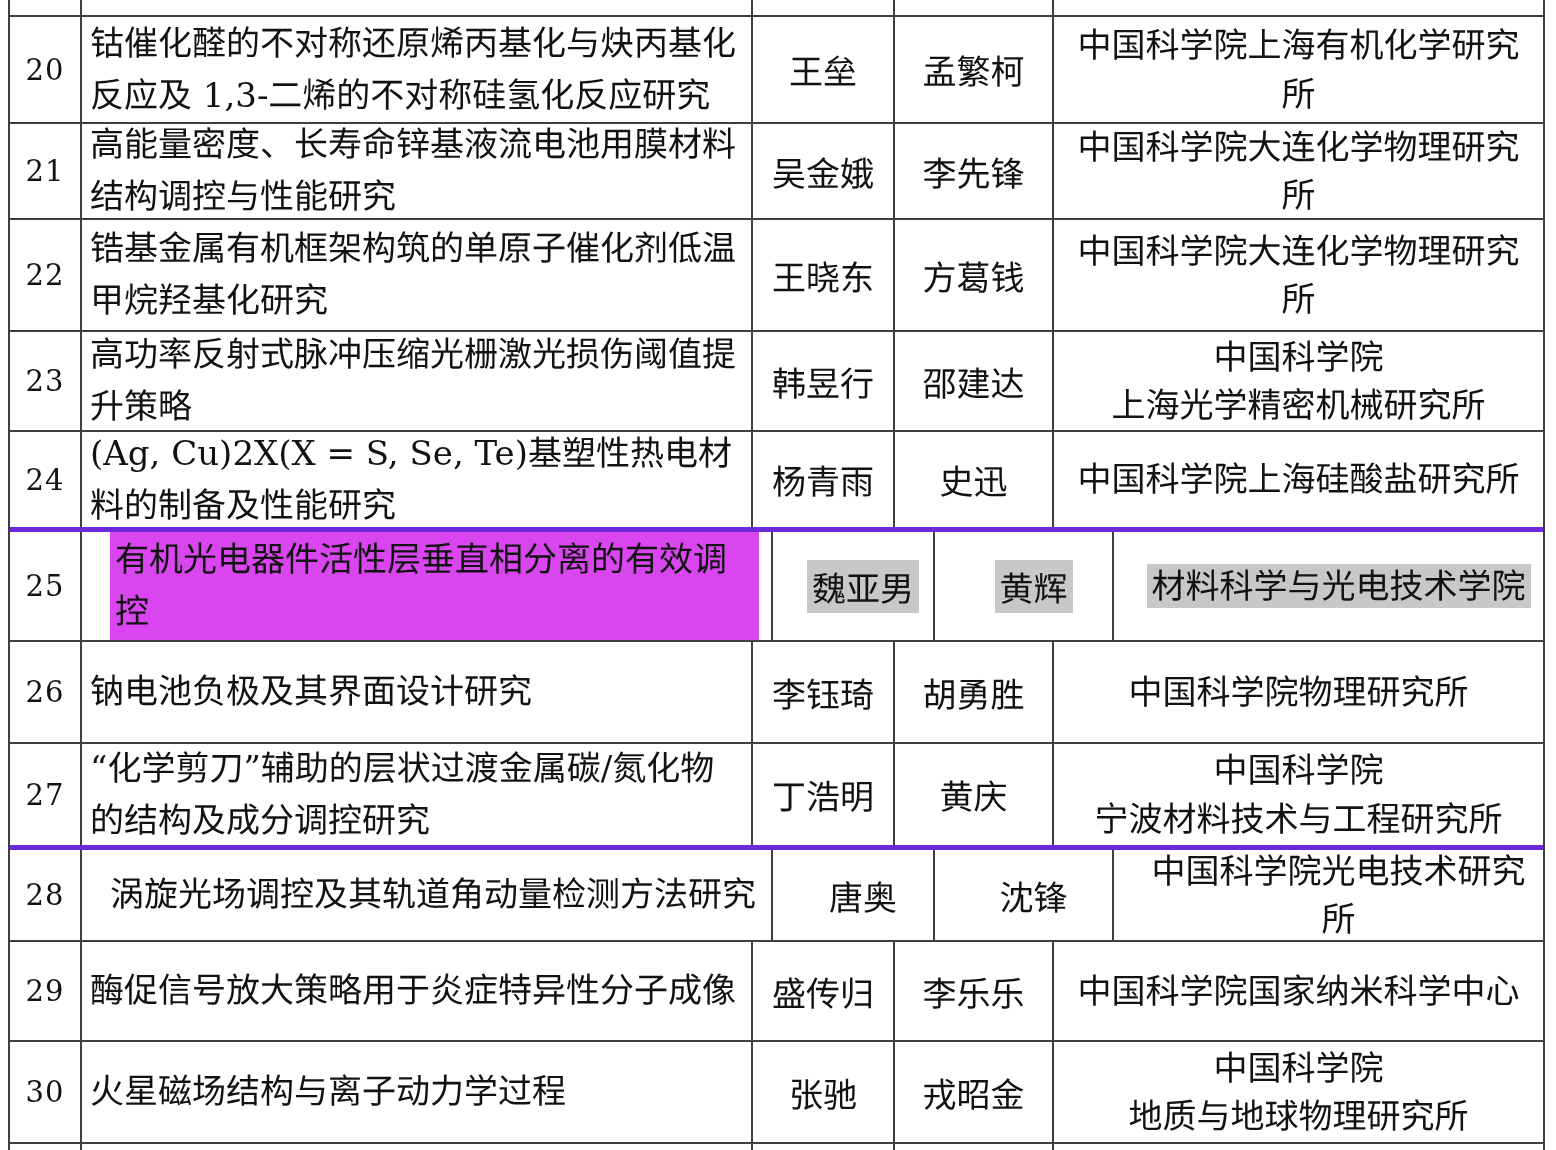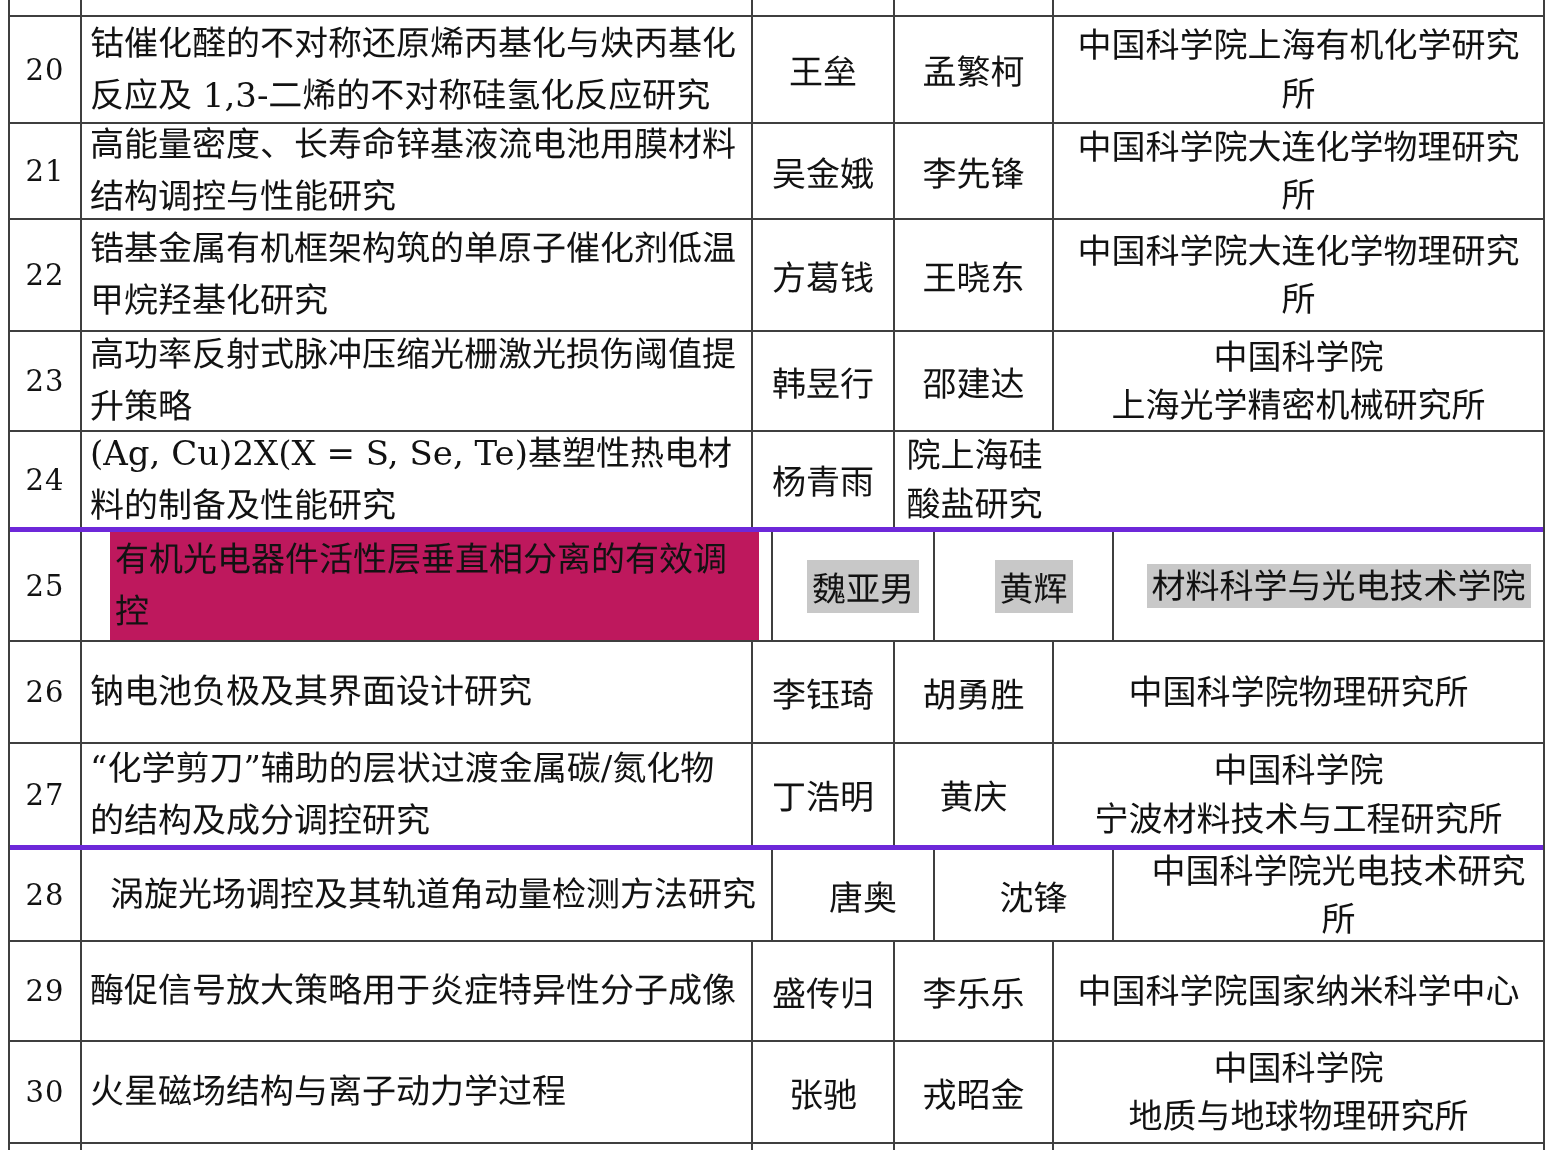--- a/index.html
+++ b/index.html
@@ -125,24 +125,24 @@
         </div>
   </div>
       <div class="row" style="height: 112px;">
     <div class="cell v c-num">
       <span class="t num-text">22</span>
     </div>
     <div class="cell v c-title">
       <span class="t title-text">锆基金属有机框架构筑的单原子催化剂低温甲烷羟基化研究</span>
     </div>
     <div class="cell v c-name">
+      <span class="t name2-text">王晓东</span>
+    </div>
+    <div class="cell v c-name">
       <span class="t name1-text">方葛钱</span>
-    </div>
-    <div class="cell v c-name">
-      <span class="t name2-text">王晓东</span>
     </div>
     <div class="cell c-inst">
           <div><span class="t">中国科学院大连化学物理研究所</span></div>
         </div>
   </div>
       <div class="row" style="height: 100px;">
     <div class="cell v c-num">
       <span class="t num-text">23</span>
     </div>
     <div class="cell v c-title">
@@ -162,30 +162,33 @@
       <div class="row" style="height: 97px;">
     <div class="cell v c-num">
       <span class="t num-text">24</span>
     </div>
     <div class="cell v c-title">
       <span class="t title-text">(Ag, Cu)2X(X = S, Se, Te)基塑性热电材料的制备及性能研究</span>
     </div>
     <div class="cell v c-name">
       <span class="t name1-text">杨青雨</span>
     </div>
+    <div class="cell v c-name">
+      <span class="t name2-text">史迅</span>
+    </div>
     <div class="cell c-inst">
           <div><span class="t">中国科学院上海硅酸盐研究所</span></div>
         </div>
   </div>
       <div class="row thick-gray-top" style="height: 113px;">
     <div class="cell v c-num">
       <span class="t num-text">25</span>
     </div>
     <div class="cell v c-title">
-      <span class="t title-text hl" style="background: #be185d;">有机光电器件活性层垂直相分离的有效调控</span>
+      <span class="t title-text hl" style="background: #d946ef;">有机光电器件活性层垂直相分离的有效调控</span>
     </div>
     <div class="cell v c-name">
       <span class="t name1-text hl" style="background: rgb(200, 200, 200);">魏亚男</span>
     </div>
     <div class="cell v c-name">
       <span class="t name2-text hl" style="background: rgb(200, 200, 200);">黄辉</span>
     </div>
     <div class="cell c-inst">
           <div><span class="t hl" style="background: rgb(200, 200, 200);">材料科学与光电技术学院</span></div>
         </div>

